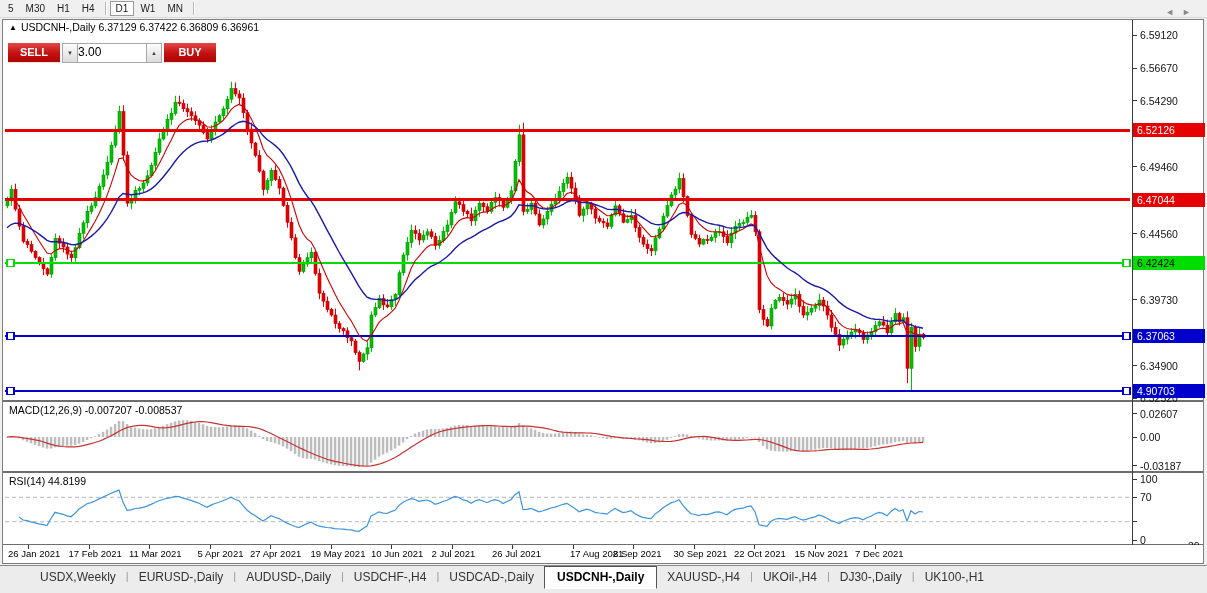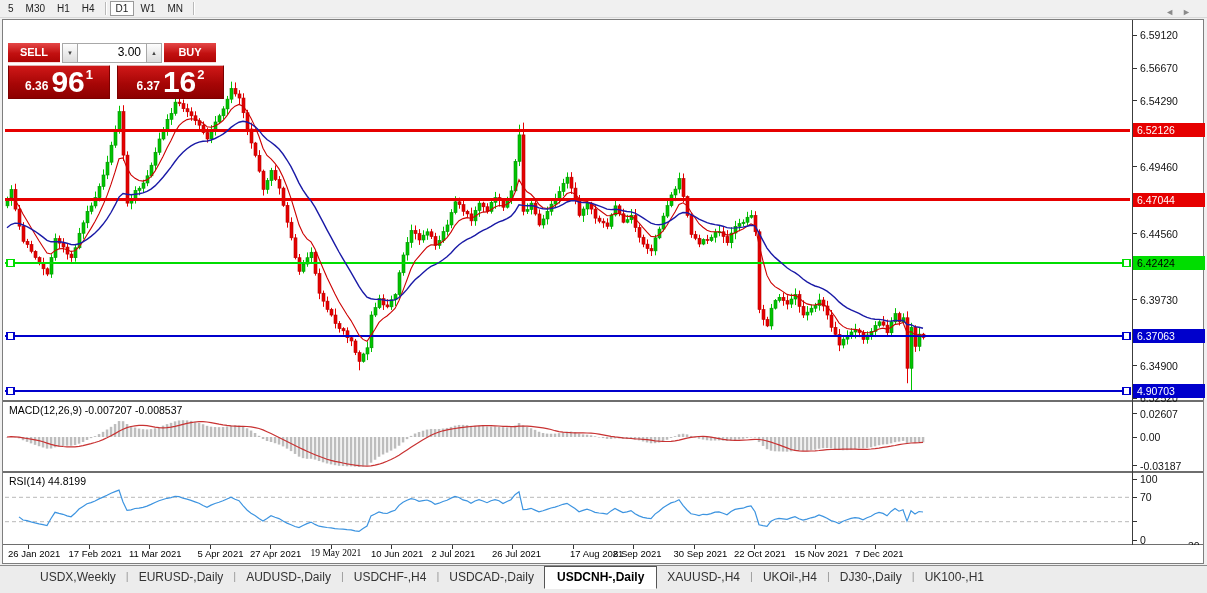--- a/index.html
+++ b/index.html
@@ -23,21 +23,21 @@
   
   #trade{position:absolute;left:8px;top:43px;width:218px;}
   .trow1{display:flex;height:20px;}
   .tbtn{width:52px;height:20px;color:#fff;font-size:11px;font-weight:bold;text-align:center;line-height:19px;
         background:linear-gradient(#e54747,#c21010 55%,#ae0505);border-bottom:1px solid rgba(255,255,255,.8);
         box-sizing:border-box;cursor:pointer;}
   .spin{display:flex;height:20px;margin:0 2px;}
   .spbtn{width:16px;height:20px;background:linear-gradient(#fdfdfd,#dcdcdc);border:1px solid #a8a8a8;
          box-sizing:border-box;font-size:6px;color:#444;text-align:center;line-height:18px;cursor:pointer;}
   .spfield{width:68px;height:20px;background:#fff;border:1px solid #a8a8a8;border-left:none;border-right:none;
-           box-sizing:border-box;font-size:12px;color:#000;text-align:right;padding:1px 5px 0 0;}
+           box-sizing:border-box;font-size:12px;color:#000;text-align:left;padding:1px 5px 0 0;}
   .trow2{display:flex;margin-top:2px;}
   .pricebox{height:34px;color:#fff;background:linear-gradient(#d01818,#a70606 55%,#8d0000);
             border:1px solid #7c0000;border-top:1px solid rgba(255,255,255,.7);box-sizing:border-box;
             display:flex;align-items:flex-end;justify-content:center;padding-bottom:1px;cursor:pointer;}
   .pb-left{width:102px;margin-right:7px;}
   .pb-right{width:107px;}
   .pb-small{font-size:12px;font-weight:bold;margin:0 3px 4px 0;}
   .pb-big{font-size:30px;font-weight:bold;line-height:30px;}
   .pb-sup{font-size:13px;font-weight:bold;align-self:flex-start;margin:1px 0 0 1px;}
   
@@ -791,42 +791,33 @@
   <div class="hsep" style="top:471px"></div>
   <svg id="svg-rsi" style="left:3px;top:473px;" width="1129" height="71" viewBox="0 0 1129 71">
       <line x1="2" y1="24.30000000000001" x2="1127" y2="24.30000000000001" stroke="#b8b8b8" stroke-width="1" stroke-dasharray="4 3"></line>
       <line x1="2" y1="48.700000000000045" x2="1127" y2="48.700000000000045" stroke="#b8b8b8" stroke-width="1" stroke-dasharray="4 3"></line>
       <polyline points="16,43.9 20,47.0 24,47.6 28,48.8 32,49.9 36,50.9 40,51.7 44,52.5 48,45.5 52,39.3 56,40.4 60,41.3 64,42.9 68,43.8 72,40.3 76,36.0 80,33.4 84,30.8 88,29.6 92,28.0 96,25.9 100,24.1 104,22.3 108,20.2 112,18.6 116,17.1 120,29.0 124,37.4 128,36.8 132,35.5 136,35.1 140,34.3 144,33.1 148,31.4 152,29.5 156,27.7 160,26.5 164,25.3 168,24.6 172,23.3 176,23.7 180,25.2 184,26.2 188,27.4 192,28.9 196,30.3 200,32.5 204,34.3 208,32.1 212,30.5 216,29.2 220,27.8 224,26.0 228,24.2 232,26.2 236,27.7 240,32.6 244,37.0 248,40.2 252,42.6 256,45.4 260,48.0 264,45.5 268,42.7 272,44.3 276,45.6 280,48.1 284,50.1 288,51.7 292,53.5 296,54.6 300,52.5 304,50.6 308,49.1 312,51.4 316,53.2 320,53.8 324,54.5 328,54.9 332,55.6 336,56.0 340,56.1 344,56.7 348,56.9 352,57.8 356,58.4 360,55.4 364,53.0 368,42.9 372,41.0 376,38.9 380,40.1 384,40.5 388,38.6 392,37.3 396,32.4 400,29.2 404,27.3 408,25.6 412,26.5 416,28.4 420,27.6 424,27.0 428,28.6 432,31.3 436,30.2 440,28.5 444,27.2 448,25.1 452,23.4 456,24.5 460,26.9 464,27.8 468,30.3 472,28.0 476,26.6 480,28.0 484,29.7 488,27.7 492,26.7 496,27.7 500,30.5 504,28.5 508,26.7 512,21.7 516,18.8 520,36.6 524,36.3 528,35.3 532,37.1 536,38.9 540,37.8 544,36.4 548,35.0 552,34.1 556,32.8 560,31.3 564,30.3 568,33.0 572,35.6 576,38.8 580,37.4 584,36.1 588,37.5 592,39.4 596,40.0 600,40.4 604,41.2 608,37.9 612,35.5 616,37.6 620,39.6 624,38.9 628,37.6 632,40.7 636,42.9 640,44.3 644,45.2 648,45.7 652,41.1 656,38.3 660,34.7 664,32.2 668,29.9 672,28.7 676,26.7 680,32.3 684,37.0 688,40.8 692,41.5 696,42.6 700,41.3 704,41.6 708,40.6 712,39.1 716,38.9 720,40.2 724,41.8 728,38.5 732,36.4 736,35.6 740,35.2 744,33.6 748,33.0 752,38.7 756,51.8 760,52.7 764,53.3 768,48.2 772,46.2 776,45.4 780,45.9 784,46.4 788,44.9 792,43.6 796,45.7 800,47.1 804,46.1 808,44.8 812,43.9 816,42.0 820,43.4 824,45.3 828,47.6 832,48.8 836,50.5 840,48.2 844,46.8 848,45.4 852,44.6 856,45.2 860,46.8 864,44.8 868,43.3 872,40.8 876,39.4 880,40.4 884,42.8 888,38.4 892,35.5 896,38.2 900,36.8 904,48.1 908,37.7 912,40.9 916,38.5 920,39.0" fill="none" stroke="#3d94e0" stroke-width="1.2"></polyline>
     </svg>
   <div class="hsep" style="top:544px;height:1px"></div>
 
   <div class="vaxis-border"></div>
 
+  <div id="chart-title">
+    <span class="tri">▲</span><span>USDCNH-,Daily</span>&nbsp;<span>6.37129 6.37422 6.36809 6.36961</span>
+  </div>
 
   <div id="trade">
     <div class="trow1">
       <div class="tbtn">SELL</div>
       <div class="spin">
         <div class="spbtn"><span>▼</span></div>
         <div class="spfield">3.00</div>
         <div class="spbtn"><span>▲</span></div>
       </div>
       <div class="tbtn">BUY</div>
-    </div>
-    <div class="trow2">
-      <div class="pricebox pb-left">
-        <span class="pb-small">6.36</span>
-        <span class="pb-big">96</span>
-        <span class="pb-sup">1</span>
-      </div>
-      <div class="pricebox pb-right">
-        <span class="pb-small">6.37</span>
-        <span class="pb-big">16</span>
-        <span class="pb-sup">2</span>
-      </div>
     </div>
   </div>
 
   <div class="paneltag" style="left:9px;top:404px">MACD(12,26,9) -0.007207 -0.008537</div>
   <div class="paneltag" style="left:9px;top:475px">RSI(14) 44.8199</div>
 
   <div id="axis">
       <div class="axtick" style="top: 35px;"></div>
       <div class="axlabel" style="top: 29px;">6.59120</div>
       <div class="axtick" style="top: 68px;"></div>
@@ -869,21 +860,21 @@
       <div class="datelabel" style="left: 5px;">26 Jan 2021</div>
       <div class="datetick" style="left: 85.5px;"></div>
       <div class="datelabel" style="left: 65.5px;">17 Feb 2021</div>
       <div class="datetick" style="left: 146px;"></div>
       <div class="datelabel" style="left: 126px;">11 Mar 2021</div>
       <div class="datetick" style="left: 206.5px;"></div>
       <div class="datelabel" style="left: 186.5px; padding-left: 8px;">5 Apr 2021</div>
       <div class="datetick" style="left: 267px;"></div>
       <div class="datelabel" style="left: 247px;">27 Apr 2021</div>
       <div class="datetick" style="left: 327.5px;"></div>
-      <div class="datelabel" style="left: 307.5px; font-family: Liberation Serif, serif;">19 May 2021</div>
+      <div class="datelabel" style="left: 307.5px;">19 May 2021</div>
       <div class="datetick" style="left: 388px;"></div>
       <div class="datelabel" style="left: 368px;">10 Jun 2021</div>
       <div class="datetick" style="left: 448.5px;"></div>
       <div class="datelabel" style="left: 428.5px;">2 Jul 2021</div>
       <div class="datetick" style="left: 509px;"></div>
       <div class="datelabel" style="left: 489px;">26 Jul 2021</div>
       <div class="datetick" style="left: 569.5px;"></div>
       <div class="datelabel" style="left: 567px;">17 Aug 2021</div>
       <div class="datetick" style="left: 630px;"></div>
       <div class="datelabel" style="left: 610px;">8 Sep 2021</div>

